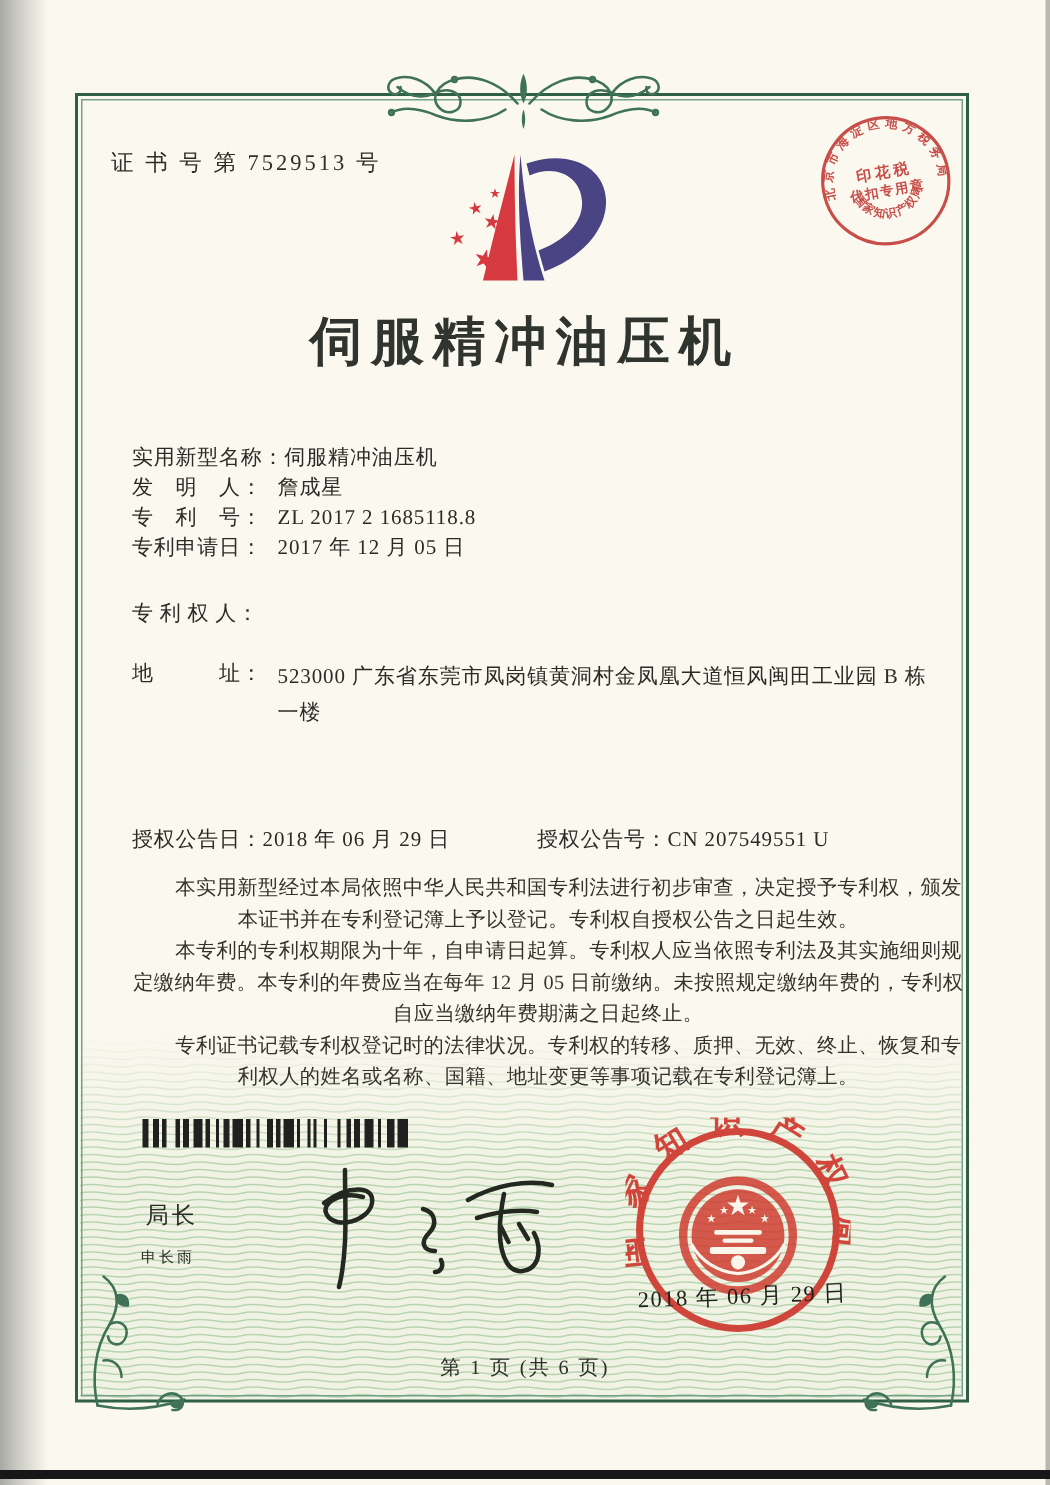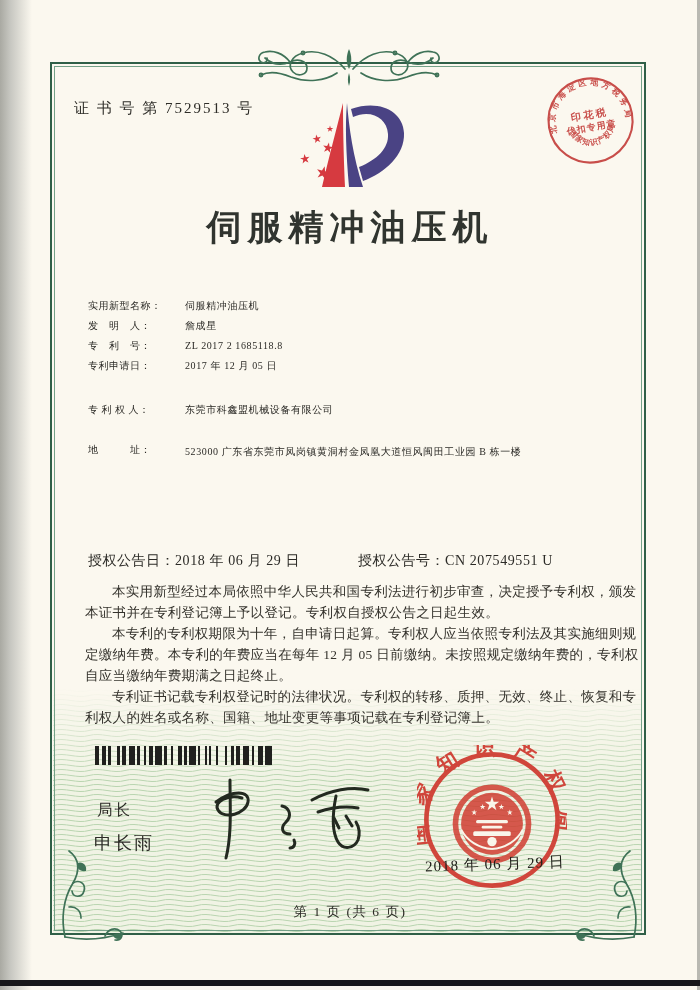--- a/index.html
+++ b/index.html
@@ -22,44 +22,44 @@
   .orn-bl{position:absolute;left:53px;top:845px;}
   .orn-br{position:absolute;left:562px;top:845px;transform:scaleX(-1);}
 
   .cert-no{position:absolute;left:74px;top:99px;font-size:15px;letter-spacing:2px;color:#2e2d28;}
   .logo{position:absolute;left:283px;top:97px;}
   .tax-stamp{position:absolute;left:542px;top:72px;opacity:.93;}
 
   .title{position:absolute;left:0;top:204px;width:100%;margin:0;text-align:center;
          font-size:35px;font-weight:600;letter-spacing:6px;color:#30342f;}
 
-  .fields{position:absolute;left:88px;top:296px;right:62px;font-size:10px;line-height:20px;}
+  .fields{position:absolute;left:88px;top:296px;right:62px;font-size:14px;line-height:20px;}
   .row{display:flex;align-items:flex-start;}
   .row .lbl{flex:0 0 97px;letter-spacing:.5px;white-space:pre;}
   .row .val{flex:1;letter-spacing:.6px;}
   .row.r2{}.row.r3{}.row.r4{}
   .row.r5{margin-top:24px}.row.r6{margin-top:20px}
   .row.r6 .val{max-width:436px;line-height:24px;}
 
   .grant{position:absolute;left:88px;top:551px;right:40px;display:flex;font-size:14px;line-height:20px;}
   .grant .pair{display:flex;align-items:center;}
   .grant .pair.left{width:270px;}
   .grant .lbl{white-space:pre;letter-spacing:.5px;}
   .grant .val{letter-spacing:.6px;}
 
   .paras{position:absolute;left:85px;top:581px;right:54px;font-size:13.5px;line-height:21px;
-         letter-spacing:.3px;color:#34322c;}
+         letter-spacing:.3px;color:#34322c;text-align:center;}
   .paras p{margin:0;text-indent:2em;}
 
   .barcode{position:absolute;left:95px;top:746px;width:179px;height:19px;display:flex;}
   .barcode span{height:100%;}
   .barcode .b{background:#20201e;}
 
   .director-title{position:absolute;left:97px;top:800px;font-size:15.5px;letter-spacing:2px;}
-  .director-name{position:absolute;left:94px;top:831px;font-size:18px;letter-spacing:2px;}
+  .director-name{position:absolute;left:94px;top:831px;font-size:10px;letter-spacing:2px;}
   .signature{position:absolute;left:186px;top:772px;}
 
   .seal{position:absolute;left:417px;top:745px;}
   .seal-date{position:absolute;left:410px;top:855px;width:170px;text-align:center;
              font-size:15px;letter-spacing:1px;color:#21201b;transform:rotate(-2deg);}
 
   .footer{position:absolute;left:0;top:903px;width:100%;text-align:center;
           font-size:13.5px;letter-spacing:1.5px;color:#2e2d28;}
 </style>
 </head>
@@ -172,21 +172,20 @@
     <div class="row r3">
       <span class="lbl">专　利　号：</span>
       <span class="val">ZL 2017 2 1685118.8</span>
     </div>
     <div class="row r4">
       <span class="lbl">专利申请日：</span>
       <span class="val">2017 年 12 月 05 日</span>
     </div>
     <div class="row r5">
       <span class="lbl">专 利 权 人：</span>
-      <span class="val">东莞市科鑫盟机械设备有限公司</span>
     </div>
     <div class="row r6">
       <span class="lbl">地　　　址：</span>
       <span class="val">523000 广东省东莞市凤岗镇黄洞村金凤凰大道恒风闽田工业园 B 栋一楼</span>
     </div>
   </div>
 
   <div class="grant">
     <div class="pair left">
       <span class="lbl">授权公告日：</span>

